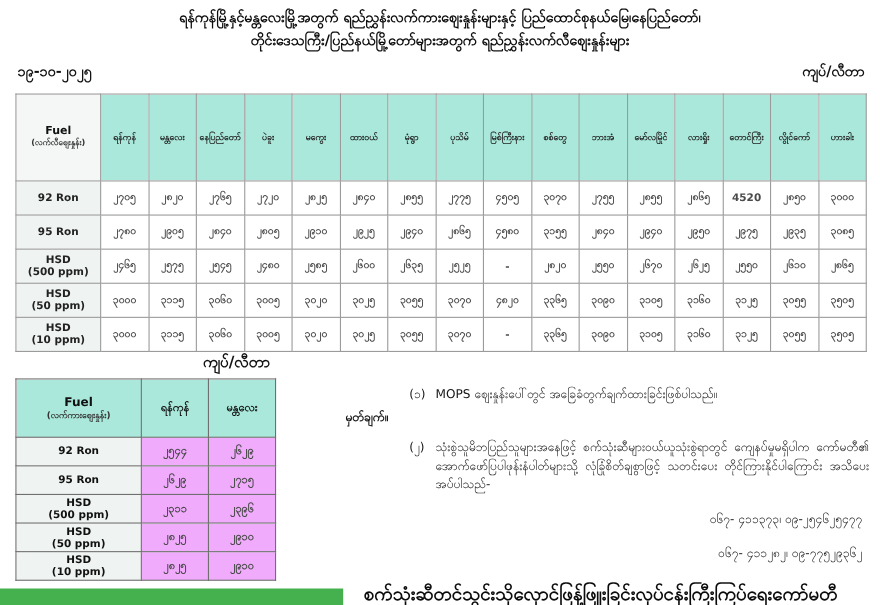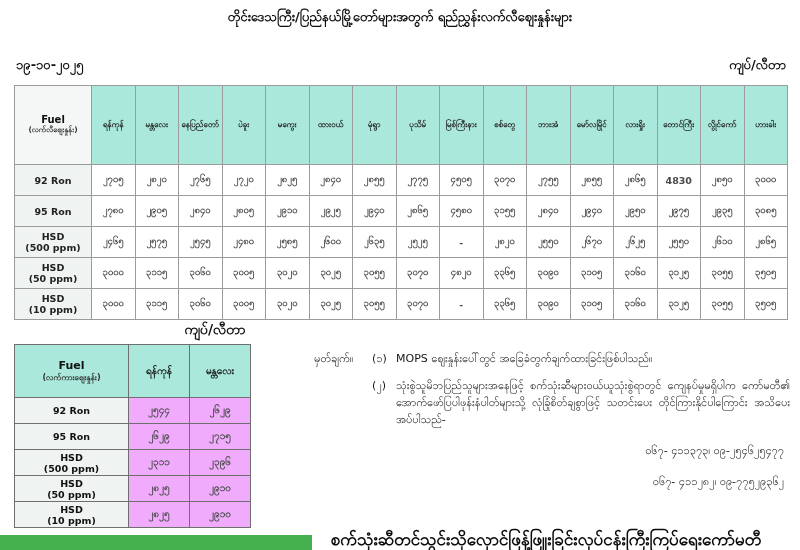--- a/index.html
+++ b/index.html
@@ -42,33 +42,34 @@
   .wholesale-table th.corner{background:#a9e8da;}
   .wholesale-table .corner .c1{font-size:11px;}
   .wholesale-table .corner .c2{font-size:8px;}
   .wholesale-table tbody tr{height:26px;}
   .wholesale-table th.rowlabel{background:#eff3f1;font-size:9.5px;font-weight:bold;}
   .wholesale-table td{font-size:10px;color:#4a4a4a;font-weight:bold;background:#f0abfc;}
 
   
   .notes{position:absolute;left:314px;top:350px;width:476px;font-size:11px;line-height:17px;color:#161616;}
   .note-row{display:flex;margin-bottom:10px;}
-  .note-label{font-weight:normal;flex:0 0 58px;}
+  .note-label{font-weight:bold;flex:0 0 58px;margin-top:21px;}
   .note-num{flex:0 0 24px;}
   .note-text{flex:1;text-align:justify;}
   .phone-line{ text-align:right;margin-top:14px;padding-right:6px;font-size:11px;}
 
   .committee{position:absolute;left:300px;top:528px;width:492px;text-align:center;
              font-weight:bold;font-size:17px;color:#0b0b0b;}
   .green-bar{position:absolute;left:0;top:535px;width:312px;height:15px;background:#45b14e;}
 </style>
 </head>
 <body>
 
 <div class="title-block">
+  <div class="title-line">ရန်ကုန်မြို့နှင့်မန္တလေးမြို့အတွက် ရည်ညွှန်းလက်ကားဈေးနှုန်းများနှင့် ပြည်ထောင်စုနယ်မြေ၊နေပြည်တော်၊</div>
   <div class="title-line">တိုင်းဒေသကြီး/ပြည်နယ်မြို့တော်များအတွက် ရည်ညွှန်းလက်လီဈေးနှုန်းများ</div>
 </div>
 
 <div class="date">၁၉-၁၀-၂၀၂၅</div>
 <div class="unit-top">ကျပ်/လီတာ</div>
 
 <table class="main-table" id="main-table">
     <thead>
       <tr>
         <th class="corner">
@@ -104,21 +105,21 @@
         <td>၂၇၂၀</td>
         <td>၂၈၂၅</td>
         <td>၂၈၄၀</td>
         <td>၂၈၅၅</td>
         <td>၂၇၇၅</td>
         <td>၄၅၀၅</td>
         <td>၃၀၇၀</td>
         <td>၂၇၅၅</td>
         <td>၂၈၅၅</td>
         <td>၂၈၆၅</td>
-        <td>4830</td>
+        <td>4520</td>
         <td>၂၈၅၀</td>
         <td>၃၀၀၀</td>
       </tr>
       <tr>
         <th class="rowlabel">
           <div>95 Ron</div>
         </th>
         <td>၂၇၈၀</td>
         <td>၂၉၀၅</td>
         <td>၂၈၄၀</td>

